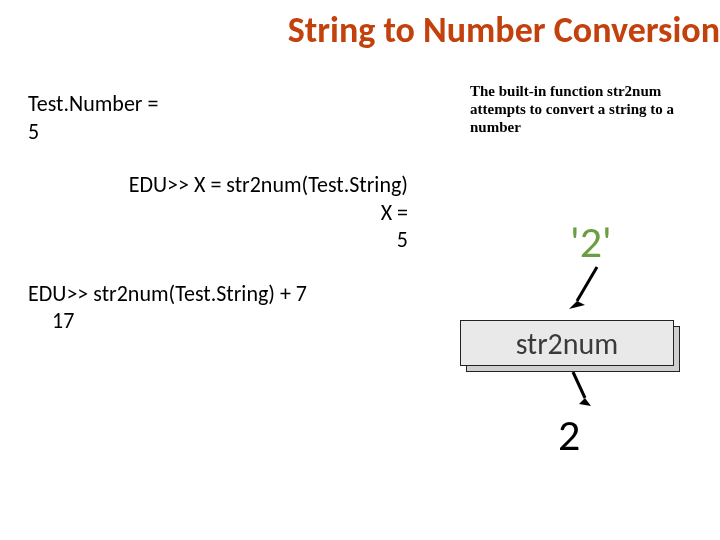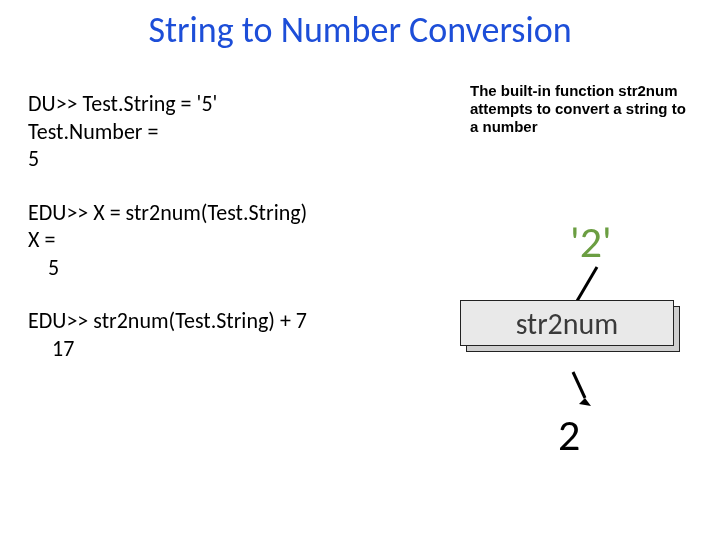--- a/index.html
+++ b/index.html
@@ -5,47 +5,47 @@
   * { margin: 0; padding: 0; box-sizing: border-box; }
   body {
     width: 720px;
     height: 540px;
     background: #ffffff;
     font-family: Calibri, Arial, sans-serif;
     position: relative;
     overflow: hidden;
   }
   .title {
-    text-align: center;
+    text-align: right;
     font-size: 36px;
-    font-weight: 400;
-    color: #1d4ed8;
+    font-weight: 700;
+    color: #c2410c;
     padding-top: 8px;
     padding-bottom: 20px;
   }
   .left-col {
     position: absolute;
     left: 28px;
     top: 90px;
     width: 380px;
     font-size: 22px;
     line-height: 1.25;
     color: #000;
   }
   .block1 { margin-bottom: 26px; }
-  .block2 { margin-bottom: 26px; }
+  .block2 { margin-bottom: 26px; text-align: right; }
   .block3 { }
   .indent { padding-left: 20px; }
   .indent2 { padding-left: 24px; }
   .note {
     position: absolute;
     left: 470px;
     top: 82px;
     width: 220px;
-    font-family: Liberation Sans, sans-serif;
+    font-family: Liberation Serif, serif;
     font-size: 15px;
     font-weight: bold;
     color: #000;
     line-height: 1.2;
   }
   .quote2 {
     position: absolute;
     left: 570px;
     top: 215px;
     font-size: 44px;
@@ -55,21 +55,21 @@
   .arrow1 {
     position: absolute;
     left: 555px;
     top: 265px;
     width: 60px;
     height: 50px;
   }
   .boxwrap {
     position: absolute;
     left: 460px;
-    top: 300px;
+    top: 320px;
     width: 220px;
     height: 52px;
   }
   .box-shadow {
     position: absolute;
     left: 6px;
     top: 6px;
     width: 214px;
     height: 46px;
     background: #cfcfcf;
@@ -105,21 +105,20 @@
     font-weight: 400;
   }
 </style>
 </head>
 <body>
 
 <div class="title">String to Number Conversion</div>
 
 <div class="left-col">
   <div class="block1">
-    <div>DU&gt;&gt; Test.String = '5'</div>
     <div>Test.Number =</div>
     <div>5</div>
   </div>
   <div class="block2">
     <div>EDU&gt;&gt; X = str2num(Test.String)</div>
     <div>X =</div>
     <div class="indent">5</div>
   </div>
   <div class="block3">
     <div>EDU&gt;&gt; str2num(Test.String) + 7</div>

